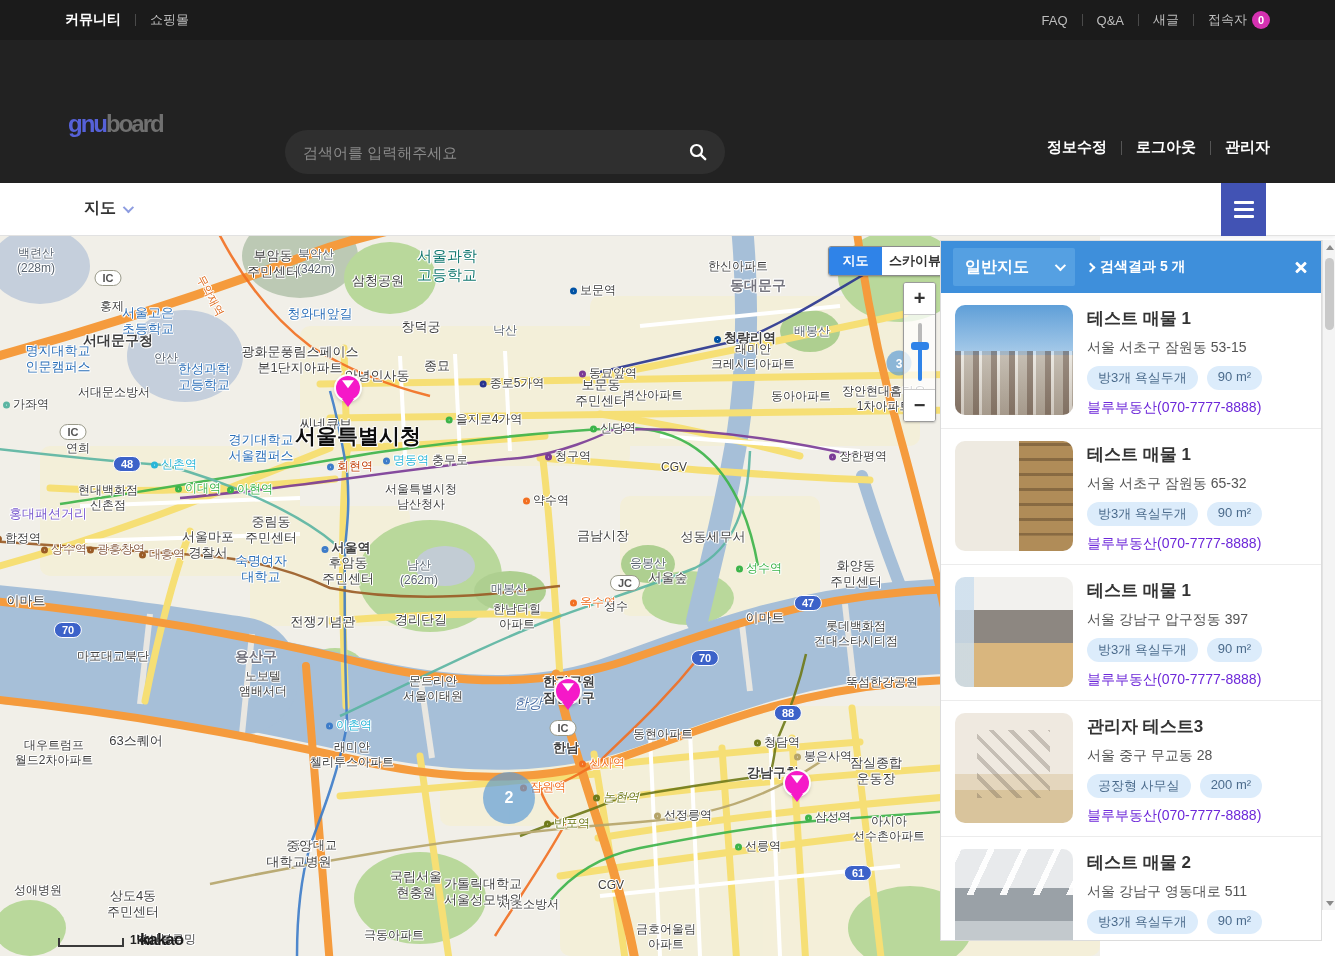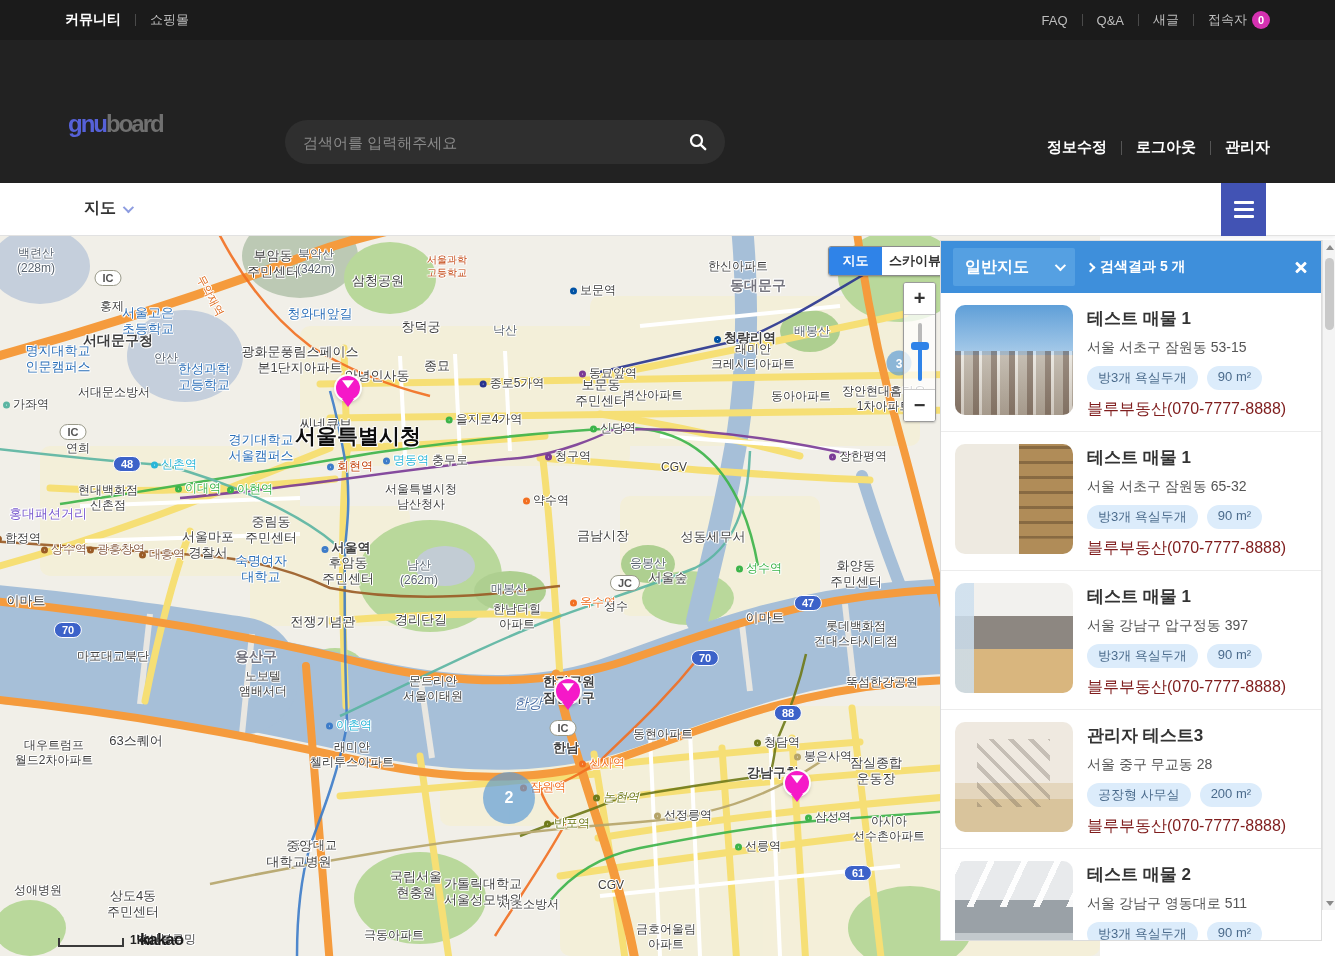--- a/index.html
+++ b/index.html
@@ -16,21 +16,21 @@
   .tdiv { width:1px; height:12px; background:#4a4a4a; }
   .visitor-badge { display:inline-flex; align-items:center; justify-content:center;
     width:18px; height:18px; border-radius:50%; background:#d531b1; color:#fff;
     font-size:11px; font-weight:700; margin-left:5px; }
 
   
   .header { position:absolute; left:0; top:40px; width:1335px; height:143px; background:#222; }
   .logo { position:absolute; left:68px; top:70px; font-size:24px; font-weight:800;
     letter-spacing:-2px; cursor:pointer; }
   .logo .gnu { color:#5661d8; } .logo .board { color:#707070; }
-  .searchwrap { position:absolute; left:285px; top:80px; width:440px; height:44px;
+  .searchwrap { position:absolute; left:285px; top:90px; width:440px; height:44px;
     background:#2f2f2f; border-radius:22px; display:flex; align-items:center; padding:0 18px; }
   .searchwrap input { flex:1; background:transparent; border:none; outline:none;
     color:#ddd; font-size:15px; font-family:inherit; }
   .searchwrap input::placeholder { color:#8a8a8a; }
   .hlinks { position:absolute; right:65px; top:98px; display:flex; align-items:center; gap:14px; }
   .hlink { color:#fff; font-size:15px; font-weight:700; cursor:pointer; }
   .hdiv { width:1px; height:14px; background:#555; }
 
   
   .nav { position:absolute; left:0; top:183px; width:1335px; height:53px; background:#fff;
@@ -107,21 +107,21 @@
     height:3px; background:#fff; border-radius:1px; }
   .sb-close::before { transform:rotate(45deg); } .sb-close::after { transform:rotate(-45deg); }
   .sb-list { height:649px; overflow:hidden; }
   .card { display:flex; gap:14px; padding:12px 14px 11px 14px; border-bottom:1px solid #ececec; cursor:pointer; }
   .card-img { width:118px; height:110px; border-radius:10px; flex:none; background:#ccc; }
   .card-info { padding-top:2px; }
   .card-title { font-size:17px; font-weight:700; color:#333; margin-bottom:9px; }
   .card-addr { font-size:14px; color:#555; margin-bottom:9px; }
   .card-badges { display:flex; gap:9px; margin-bottom:9px; }
   .pill { background:#dcecfb; color:#4b6b8c; font-size:13px; border-radius:12px; padding:3px 11px; }
-  .card-agency { font-size:16px; color:#7f1d1d; }
+  .card-agency { font-size:14px; color:#6d28d9; }
 
   .img-1 { background-image:repeating-linear-gradient(90deg,rgba(96,76,64,.55) 0 6px,rgba(250,250,250,.45) 6px 9px,rgba(160,150,140,.4) 9px 18px),linear-gradient(180deg,#5f9fd8 0%,#a8cbe9 45%,#ded8cc 46%,#a99c8b 100%);
     background-size:100% 58%,100% 100%; background-position:bottom,center; background-repeat:no-repeat; }
   .img-2 { background-image:repeating-linear-gradient(0deg,rgba(60,42,25,.35) 0 3px,transparent 3px 15px),linear-gradient(90deg,#eeeae1 0 54%,#b08c58 54% 100%);
     background-size:46% 86%,100% 100%; background-position:right top,0 0; background-repeat:no-repeat; }
   .img-3 { background-image:linear-gradient(90deg,rgba(205,223,238,.85) 0 16%,transparent 16%),linear-gradient(180deg,#f2f1ee 0 30%,#8d8781 30% 60%,#d9b67e 60% 100%); }
   .img-4 { background-image:repeating-linear-gradient(45deg,rgba(90,80,70,.28) 0 4px,transparent 4px 14px),linear-gradient(180deg,#efe9e0 0 55%,#e4d6bd 55% 70%,#d9c49c 70% 100%);
     background-size:62% 62%,100% 100%; background-position:center 40%,0 0; background-repeat:no-repeat; }
   .img-5 { background-image:repeating-linear-gradient(115deg,rgba(255,255,255,.95) 0 6px,transparent 6px 30px),linear-gradient(180deg,#e8eaec 0 35%,#9aa1a7 35% 65%,#c3c9cd 65% 100%);
     background-size:100% 42%,100% 100%; background-position:top,0 0; background-repeat:no-repeat; }
@@ -329,21 +329,21 @@
         <span class="mlabel" style="left: 48px; top: 278px; font-size: 13px; color: rgb(123, 92, 207);">홍대패션거리</span>
         <span class="mlabel" style="left: 18px; top: 302px;"><span class="mdot" style="border-color: rgb(154, 91, 37);"></span>합정역</span>
         <span class="mlabel" style="left: 64px; top: 313px; color: rgb(138, 97, 72);"><span class="mdot" style="border-color: rgb(154, 91, 37);"></span>상수역</span>
         <span class="mlabel" style="left: 116px; top: 313px; color: rgb(138, 97, 72);"><span class="mdot" style="border-color: rgb(154, 91, 37);"></span>광흥창역</span>
         <span class="mlabel" style="left: 162px; top: 318px; color: rgb(138, 97, 72);"><span class="mdot" style="border-color: rgb(154, 91, 37);"></span>대흥역</span>
         <span class="mlabel" style="left: 273px; top: 28px; font-size: 13px; font-weight: 400;">부암동
 주민센터</span>
         <span class="mlabel" style="left: 316px; top: 26px; color: rgb(90, 100, 112);">북악산
 (342m)</span>
         <span class="mlabel" style="left: 378px; top: 45px; font-size: 13px;">삼청공원</span>
-        <span class="mlabel" style="left: 447px; top: 30px; font-size: 10px; color: #c2410c;">서울과학
+        <span class="mlabel" style="left: 447px; top: 30px; font-size: 15px; color: #0f766e;">서울과학
 고등학교</span>
         <span class="mlabel" style="left: 320px; top: 78px; font-size: 13px; color: rgb(43, 111, 184);">청와대앞길</span>
         <span class="mlabel" style="left: 421px; top: 91px; font-size: 13px;">창덕궁</span>
         <span class="mlabel" style="left: 437px; top: 130px; font-size: 13px;">종묘</span>
         <span class="mlabel" style="left: 505px; top: 94px; color: rgb(90, 100, 112);">낙산</span>
         <span class="mlabel" style="left: 300px; top: 124px; font-size: 13px;">광화문풍림스페이스
 본1단지아파트</span>
         <span class="mlabel" style="left: 377px; top: 140px; font-size: 13px;">안녕인사동</span>
         <span class="mlabel" style="left: 326px; top: 188px; font-size: 13px;">씨네큐브</span>
         <span class="mlabel" style="left: 358px; top: 200px; font-size: 21px; color: rgb(13, 13, 13); font-weight: 700;">서울특별시청</span>

